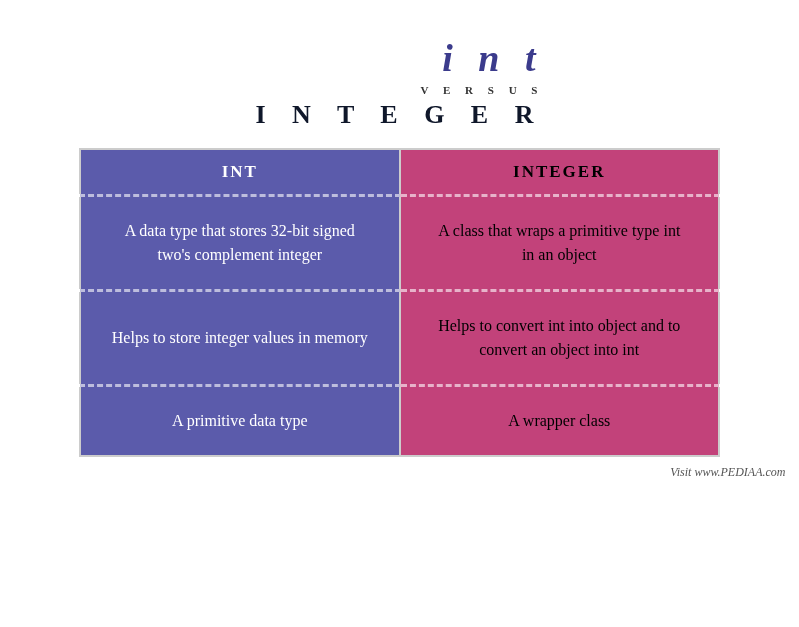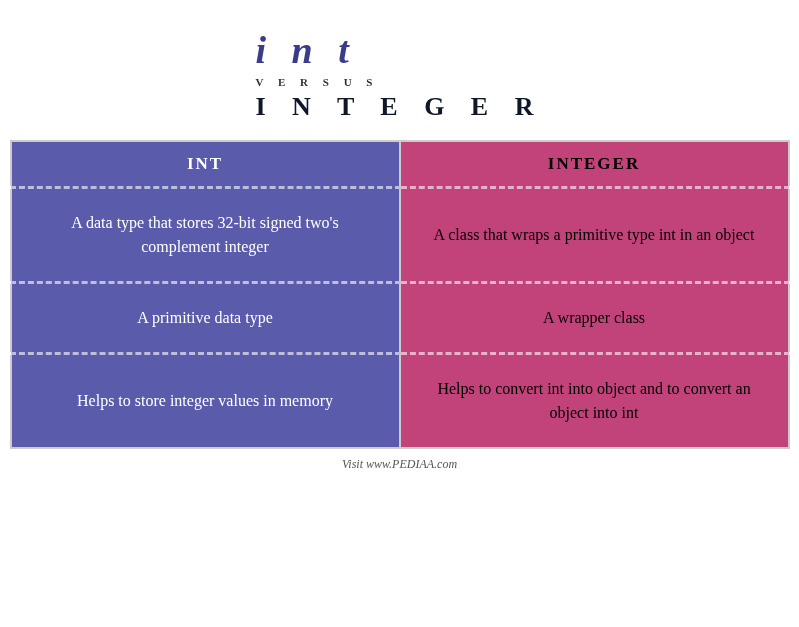--- a/index.html
+++ b/index.html
@@ -8,22 +8,22 @@
       width: 799px;
       height: 627px;
       background: #ffffff;
       font-family: Georgia, 'Times New Roman', serif;
       display: flex;
       flex-direction: column;
       align-items: center;
     }
 
     .header {
-      text-align: left;
-      padding: 28px 20px 18px;
+      text-align: right;
+      padding: 36px 20px 18px;
     }
 
     .title-int {
       font-size: 38px;
       font-style: italic;
       font-weight: bold;
       color: #3b3b8c;
       letter-spacing: 8px;
     }
 
@@ -36,21 +36,21 @@
     }
 
     .title-integer {
       font-size: 26px;
       font-weight: bold;
       color: #0f172a;
       letter-spacing: 10px;
     }
 
     .comparison-table {
-      width: 780px;
+      width: 641px;
       border-collapse: collapse;
       border: 2px solid #cccccc;
     }
 
     .col-int {
       background-color: #5b5bab;
       color: #ffffff;
       width: 50%;
     }
 
@@ -85,21 +85,21 @@
     .data-row td:first-child {
       border-right: 2px solid #cccccc;
     }
 
     .data-row:last-child td {
       border-bottom: none;
     }
 
     .footer {
       width: 780px;
-      text-align: center;
+      text-align: right;
       padding: 8px 4px 4px;
       font-size: 12px;
       color: #555555;
       font-style: italic;
     }
   </style>
 </head>
 <body>
 
 <div class="header">
@@ -112,25 +112,25 @@
   <tbody>
       <tr class="header-row">
     <td class="col-int">INT</td>
     <td class="col-integer">INTEGER</td>
   </tr>
   <tr class="data-row">
     <td class="col-int">A data type that stores 32-bit signed two's complement integer</td>
     <td class="col-integer">A class that wraps a primitive type int in an object</td>
   </tr>
   <tr class="data-row">
+    <td class="col-int">Helps to store integer values in memory</td>
+    <td class="col-integer">Helps to convert int into object and to convert an object into int</td>
+  </tr>
+  <tr class="data-row">
     <td class="col-int">A primitive data type</td>
     <td class="col-integer">A wrapper class</td>
-  </tr>
-  <tr class="data-row">
-    <td class="col-int">Helps to store integer values in memory</td>
-    <td class="col-integer">Helps to convert int into object and to convert an object into int</td>
   </tr>
 </tbody>
   </table>
 
 <div class="footer">
   <span>Visit www.PEDIAA.com</span>
 </div>
 
 </body></html>

